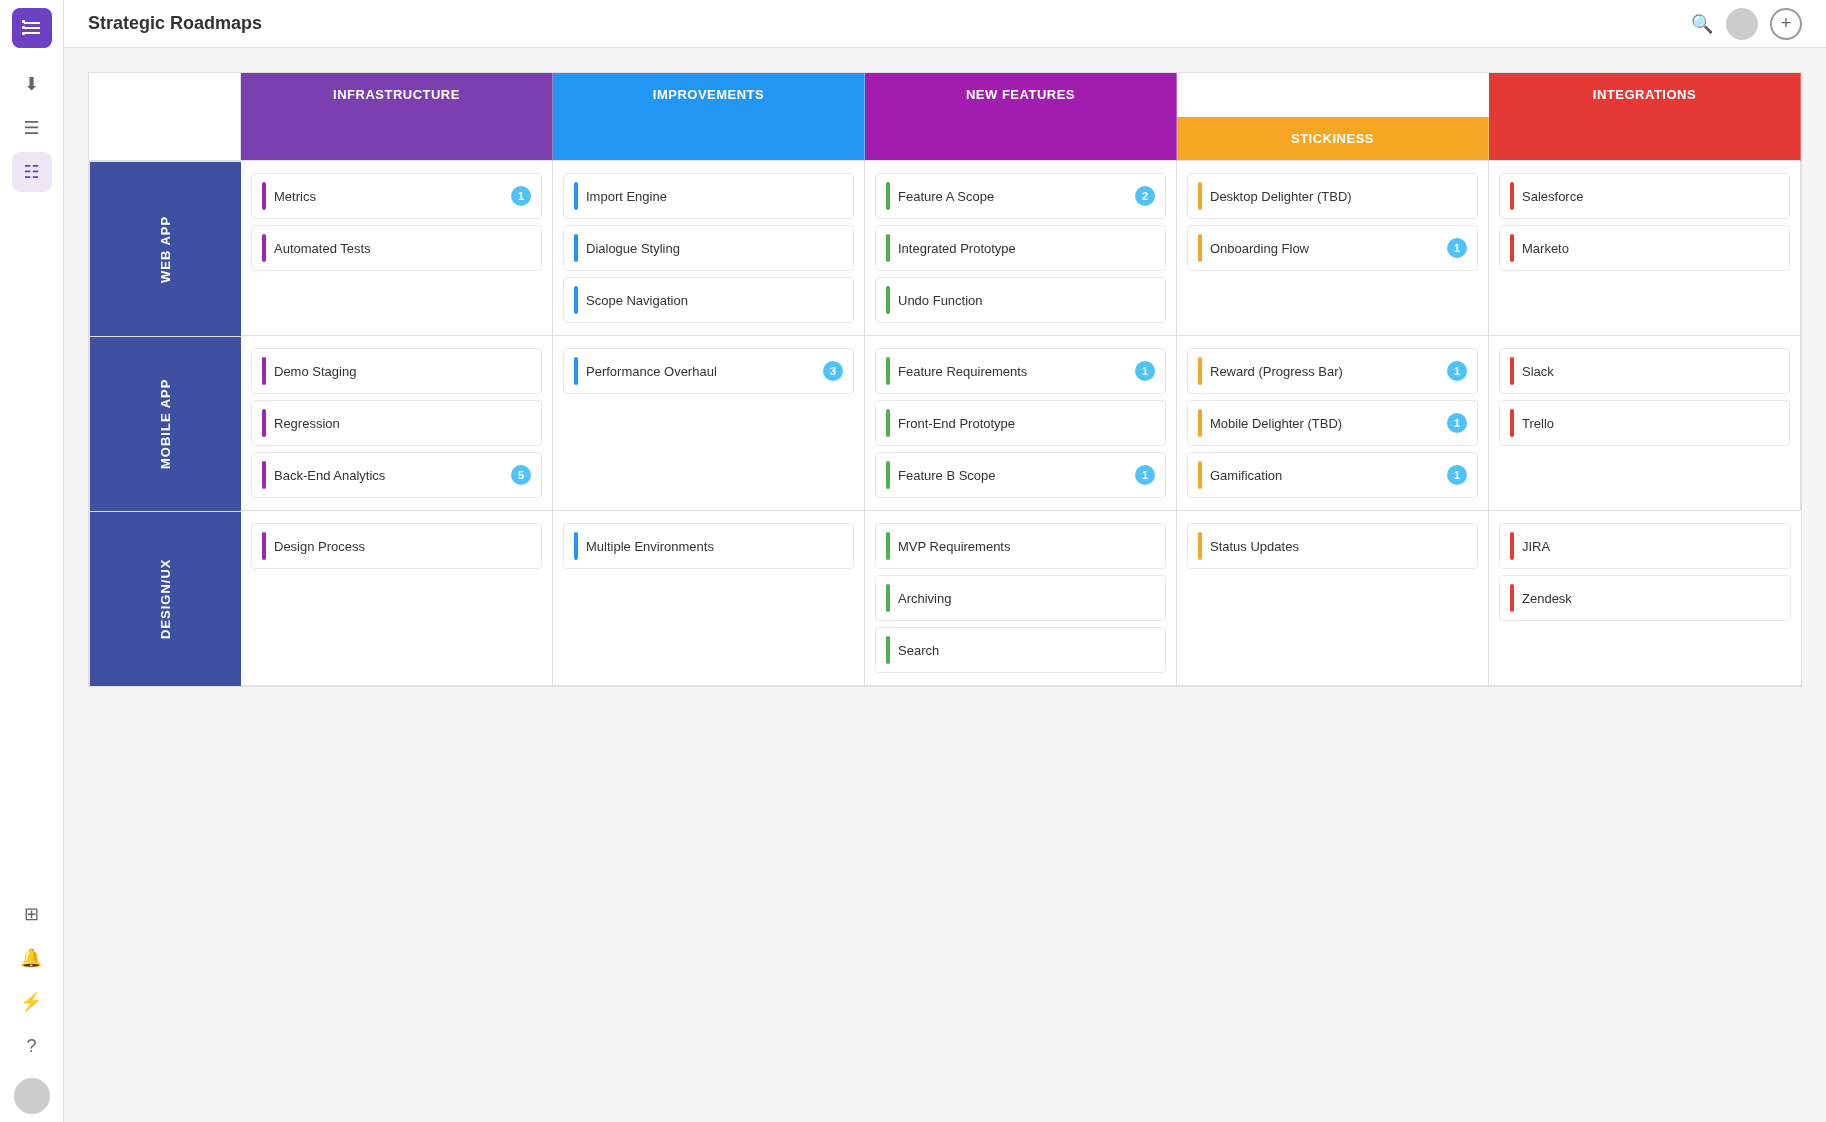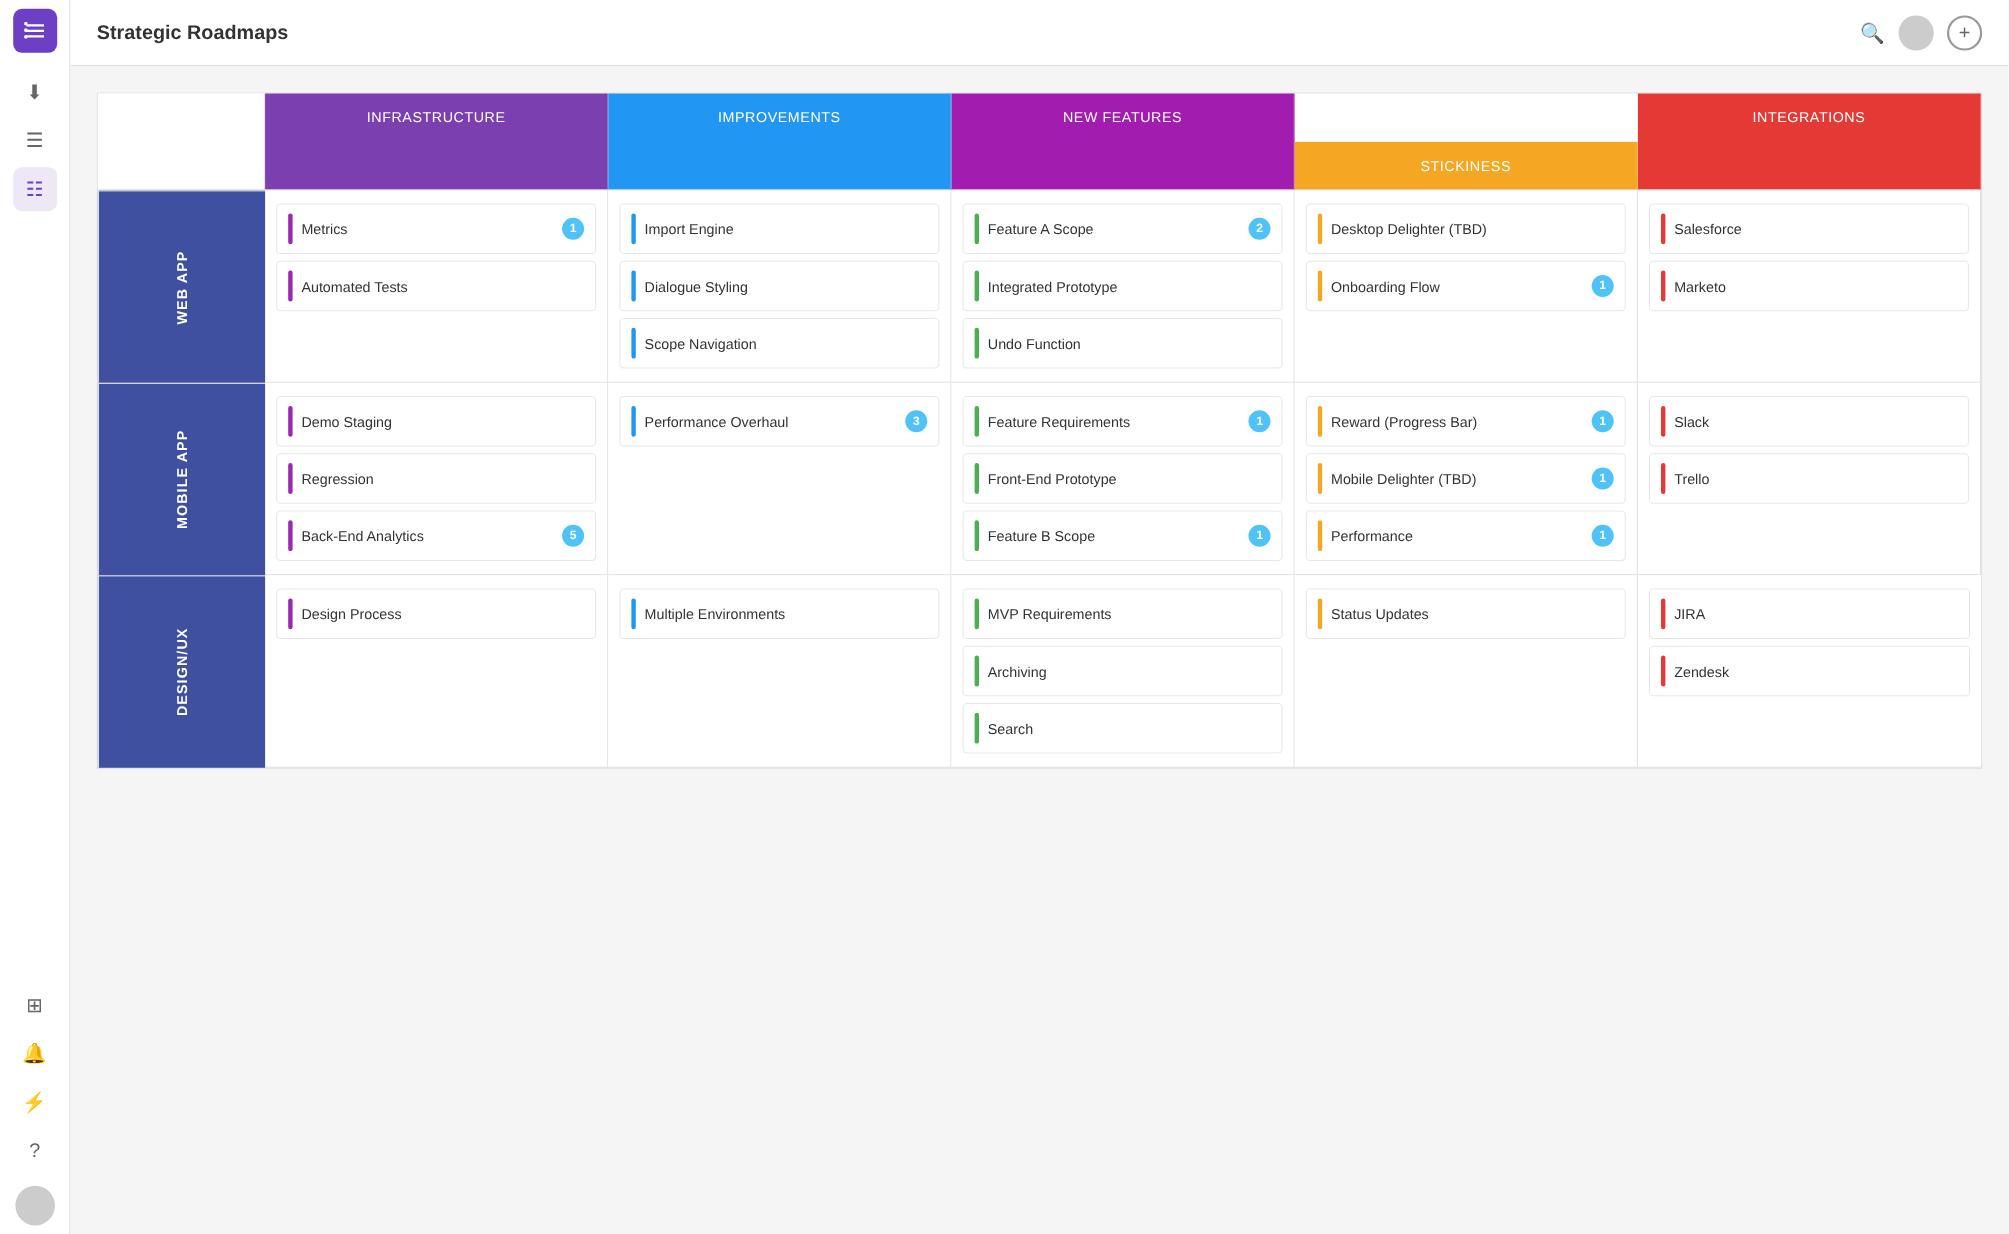--- a/index.html
+++ b/index.html
@@ -48,21 +48,21 @@
       border-radius: 50%;
       background: #ccc;
       margin-top: 8px;
     }
 
     
     .main { flex: 1; display: flex; flex-direction: column; overflow: hidden; }
 
     
     .header {
-      height: 60px;
+      height: 48px;
       background: #fff;
       border-bottom: 1px solid #e0e0e0;
       display: flex;
       align-items: center;
       padding: 0 24px;
       flex-shrink: 0;
     }
     .header-title {
       font-size: 18px;
       font-weight: 600;
@@ -84,21 +84,21 @@
     .content { flex: 1; overflow: auto; padding: 24px; }
 
     
     .roadmap-grid { display: grid; grid-template-columns: 152px repeat(5, 1fr); border: 1px solid #e0e0e0; background: #fff; min-width: 900px; }
 
     
     .col-header-spacer { background: #fff; border-right: 1px solid #e0e0e0; border-bottom: 1px solid #e0e0e0; }
     .col-header {
       padding: 14px 12px;
       text-align: center;
-      font-weight: 400;
+      font-weight: 700;
       font-size: 13px;
       letter-spacing: 0.5px;
       color: #fff;
       border-right: 1px solid rgba(255,255,255,0.3);
       border-bottom: 1px solid #e0e0e0;
     }
     .col-header:last-child { border-right: none; }
     .col-infrastructure { background: #7b3fb0; }
     .col-improvements { background: #2196f3; }
     .col-new-features { background: #a21caf; }
@@ -367,21 +367,21 @@
         <div class="card">
           <div class="card-left">
             <div class="card-bar bar-yellow"></div>
             <span>Mobile Delighter (TBD)</span>
           </div>
           <div class="badge">1</div>
         </div>
         <div class="card">
           <div class="card-left">
             <div class="card-bar bar-yellow"></div>
-            <span>Performance</span>
+            <span>Gamification</span>
           </div>
           <div class="badge">1</div>
         </div>
       </div>
       <div class="row-cell">
         <div class="card">
           <div class="card-left">
             <div class="card-bar bar-red"></div>
             <span>Slack</span>
           </div>

